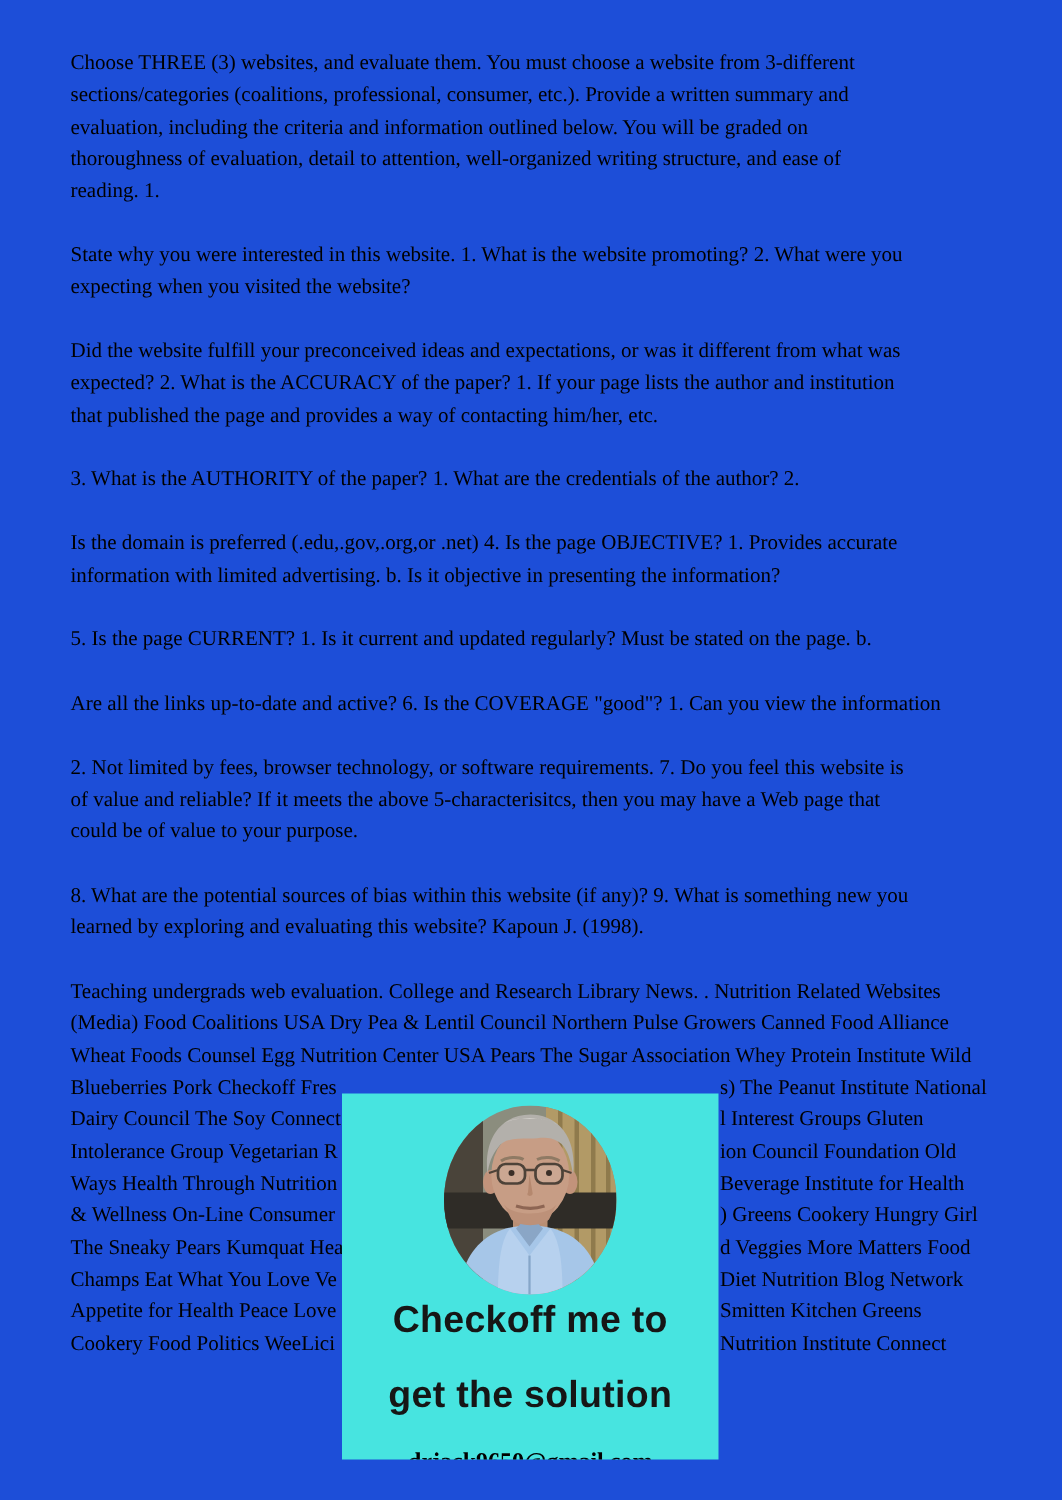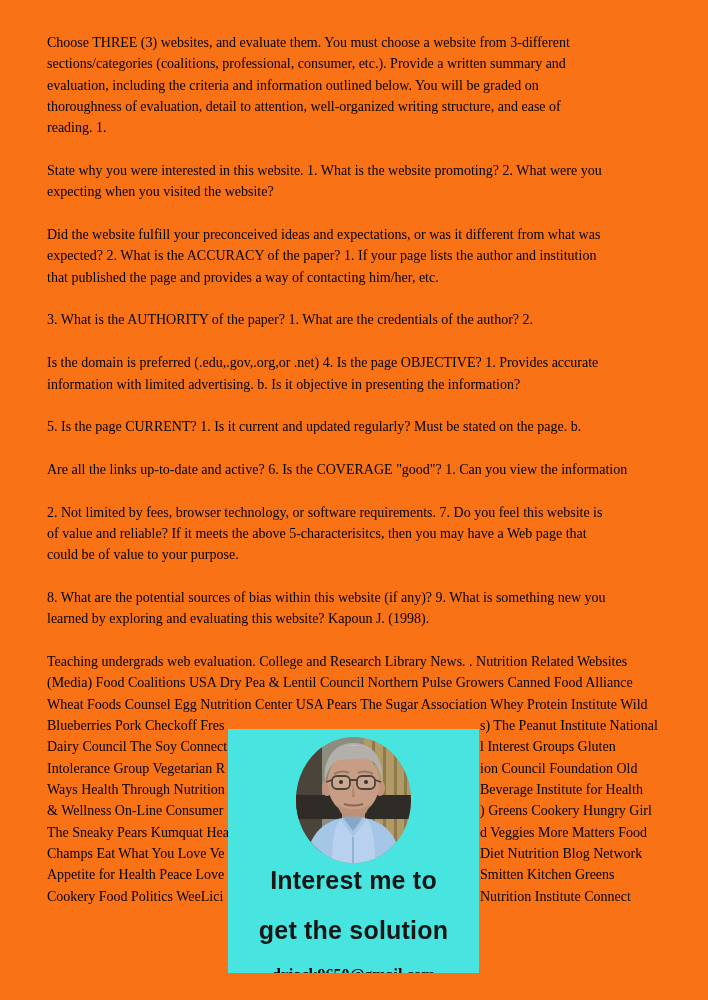--- a/index.html
+++ b/index.html
@@ -58,21 +58,21 @@
     font-weight: 700;
     font-size: 16px;
     line-height: 27px;
     color: #000000;
     margin-top: 16px;
   }
 </style>
 </head>
 <body>
 
-<div class="page" style="background: #f97316;">
+<div class="page" style="background: #1d4ed8;">
 
   <div class="document-body" style="color: rgb(0, 0, 0);">
       <div class="paragraph">
         <div class="line">Choose THREE (3) websites, and evaluate them. You must choose a website from 3-different</div>
         <div class="line">sections/categories (coalitions, professional, consumer, etc.). Provide a written summary and</div>
         <div class="line">evaluation, including the criteria and information outlined below. You will be graded on</div>
         <div class="line">thoroughness of evaluation, detail to attention, well-organized writing structure, and ease of</div>
         <div class="line">reading. 1.</div>
       </div>
       <div class="paragraph">
@@ -170,18 +170,18 @@
 
           <circle cx="45" cy="45" r="2" fill="#3a2f28"></circle>
           <circle cx="70" cy="45" r="2" fill="#3a2f28"></circle>
 
           <path d="M57 46 L56 58 C54 61 60 61 59 58 Z" fill="#b5886e"></path>
 
           <path d="M48 67 C54 69 61 69 67 67" stroke="#8d6553" stroke-width="2" fill="none"></path>
         </g>
       </svg>
     </div>
-    <div class="heading heading-1">Interest me to</div>
+    <div class="heading heading-1">Checkoff me to</div>
     <div class="heading heading-2">get the solution</div>
     <div class="email">drjack9650@gmail.com</div>
   </div>
 
 </div>
 
 </body></html>

